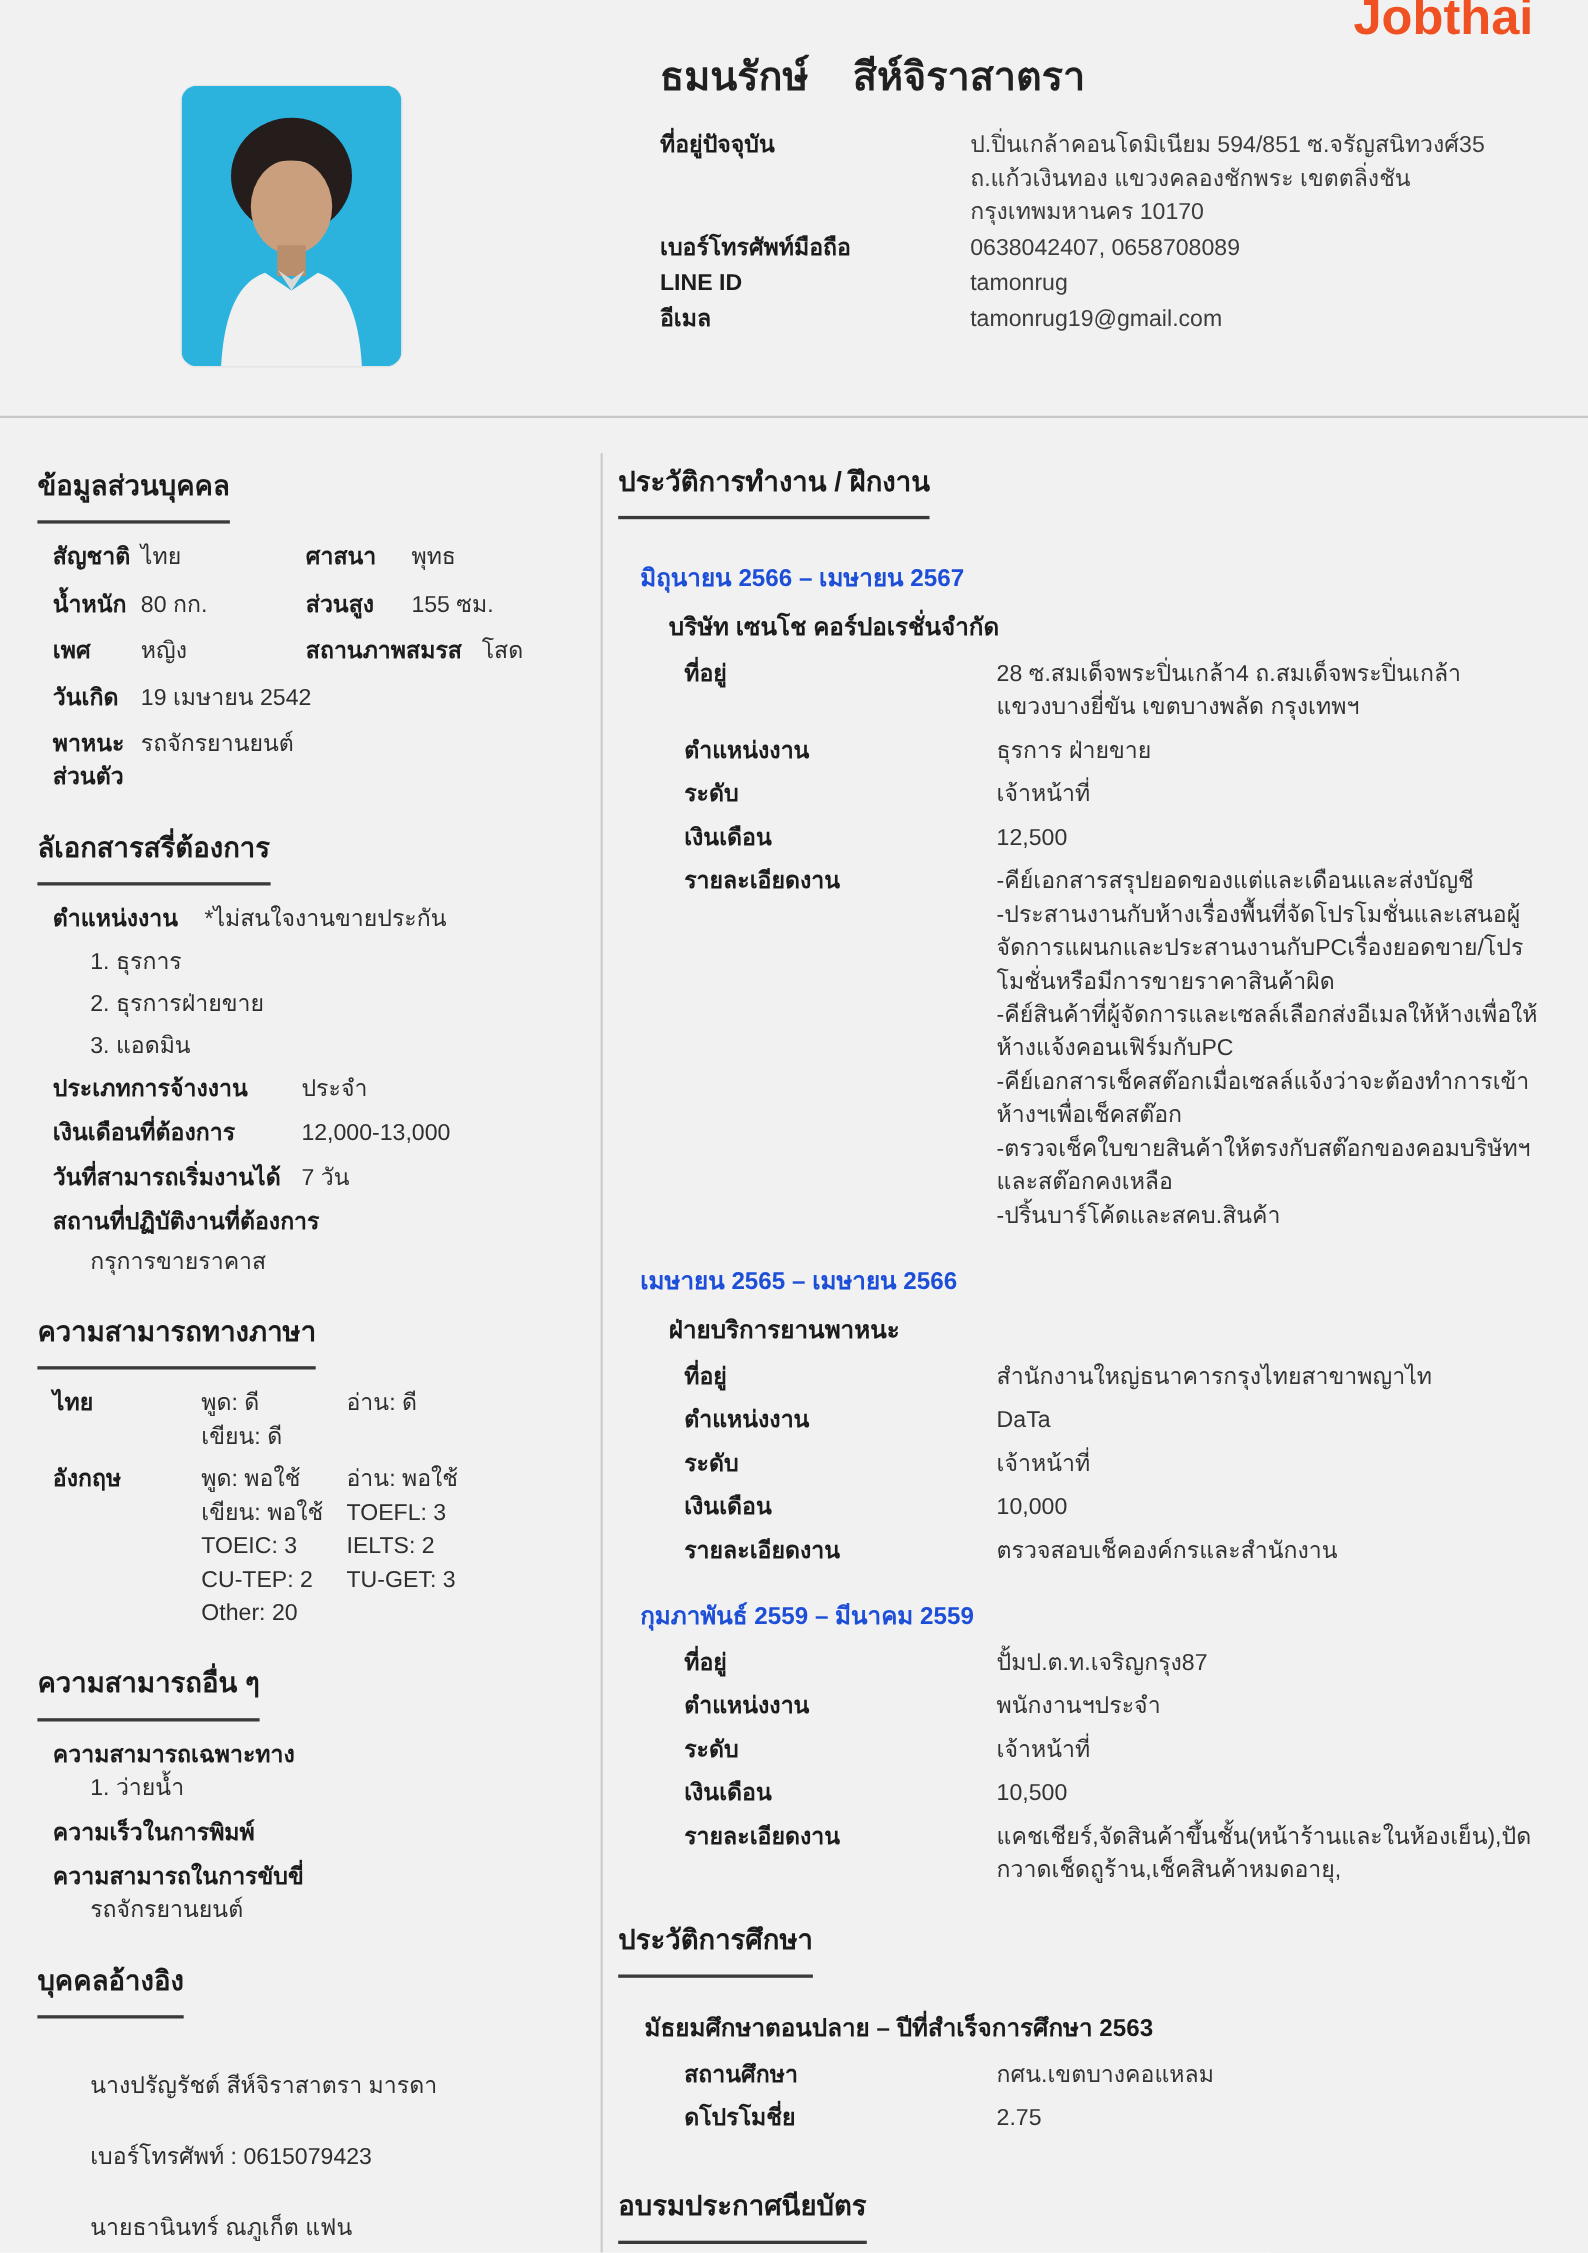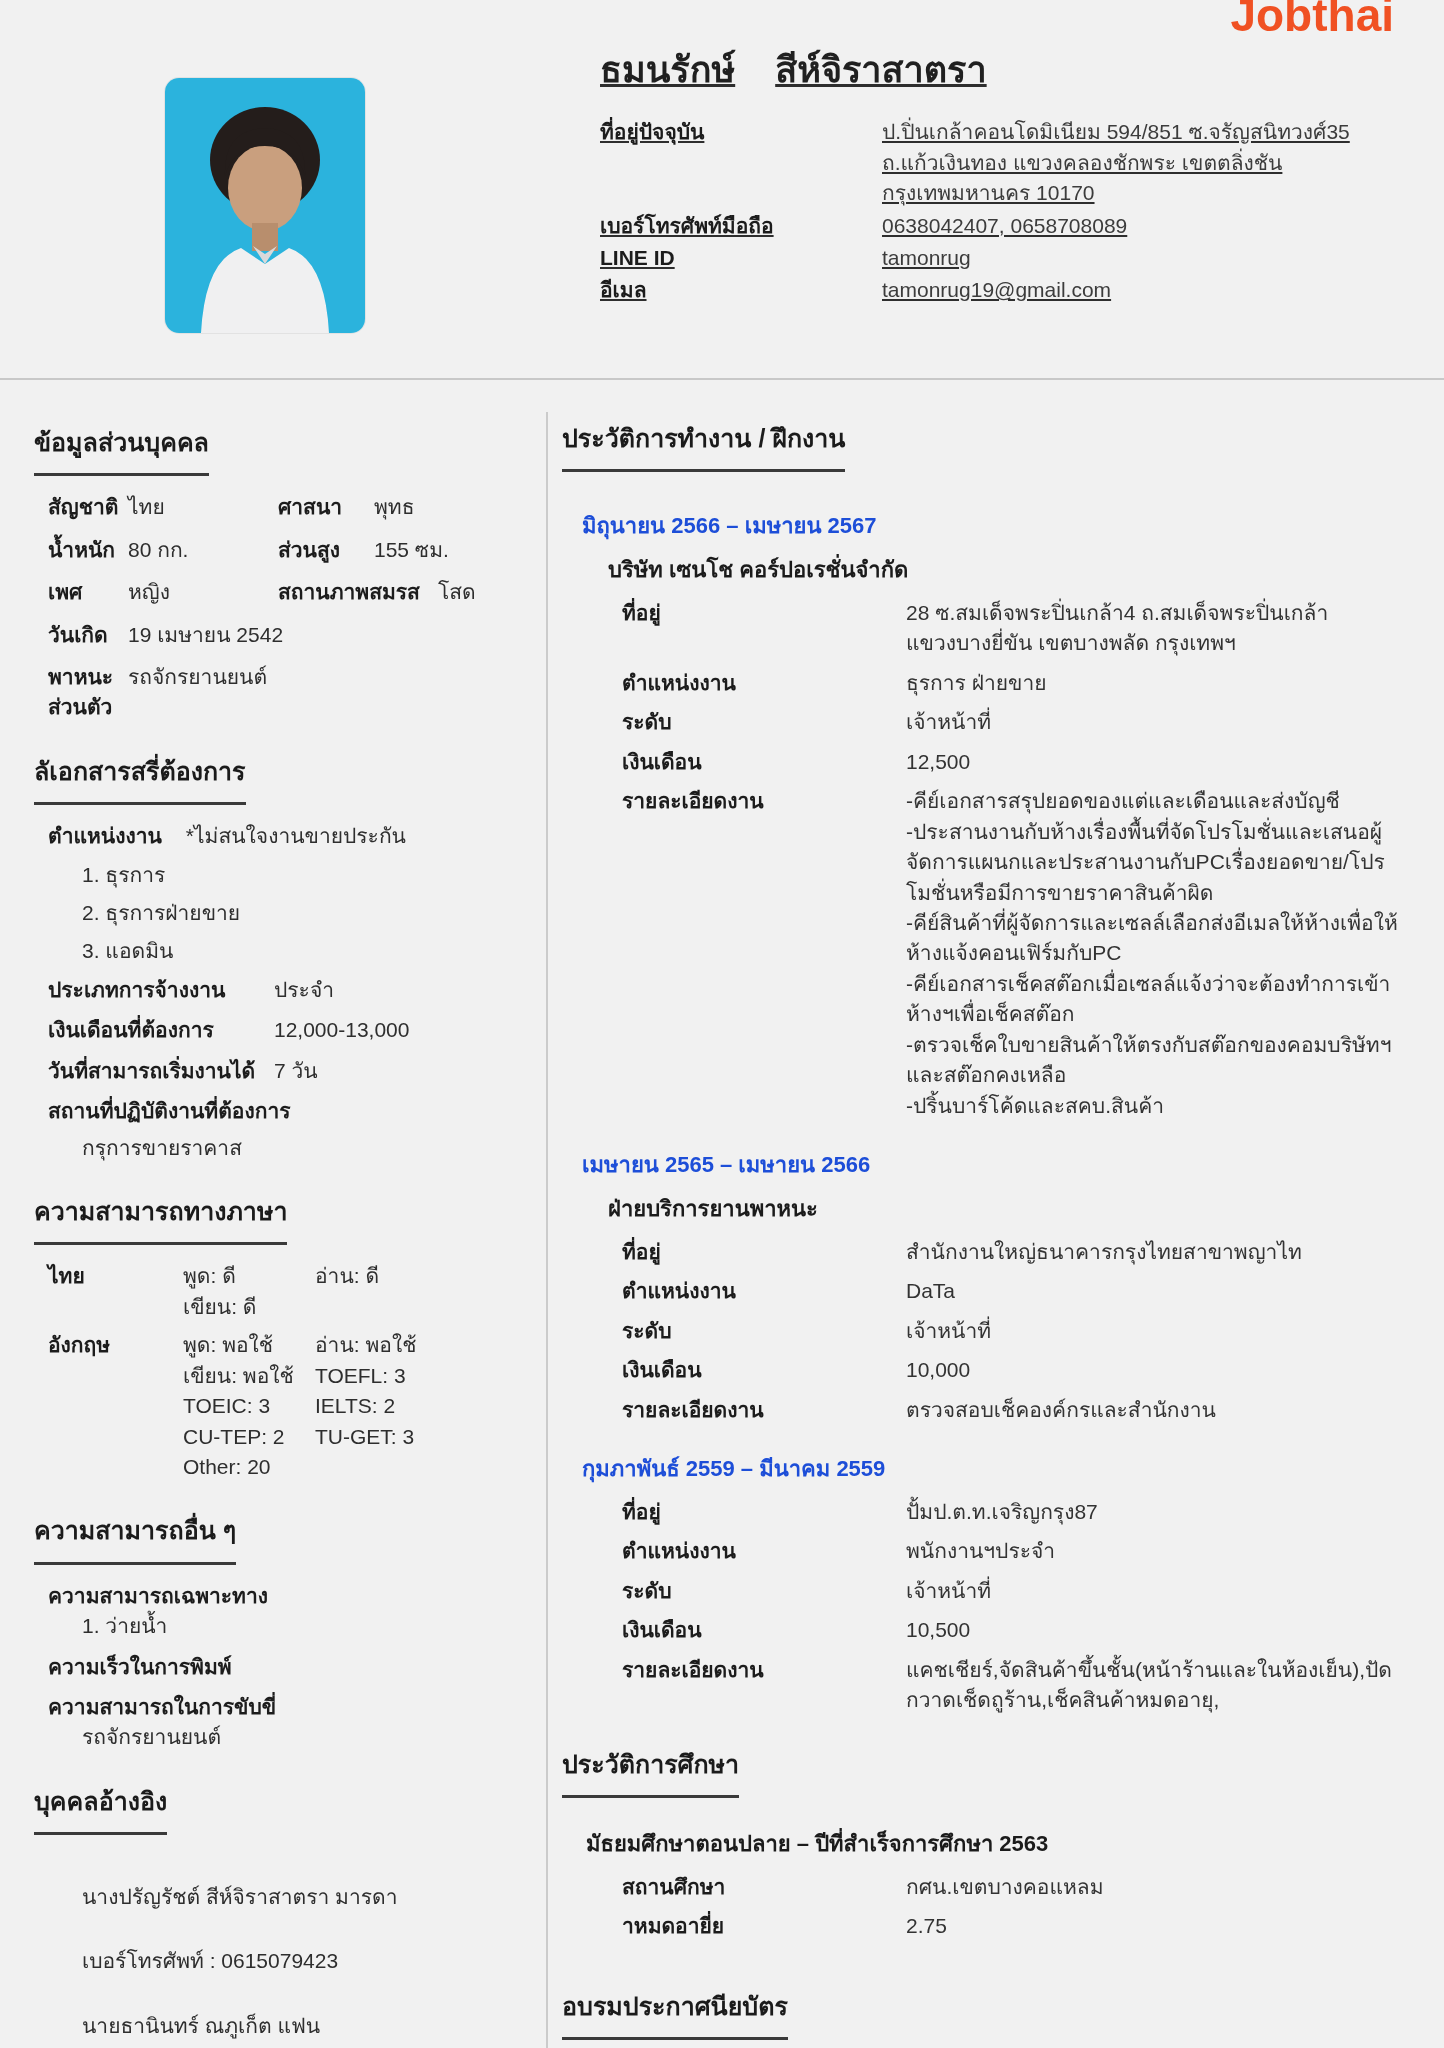--- a/index.html
+++ b/index.html
@@ -12,21 +12,21 @@
   .logo {
     position:absolute; top:-18px; right:50px;
     font-size:46px; font-weight:800; letter-spacing:0px;
   }
   .top-header { position:relative; height:378px; }
   .photo {
     position:absolute; left:165px; top:78px; width:200px; height:255px;
     border-radius:14px; overflow:hidden; box-shadow:0 0 0 1px rgba(0,0,0,.06);
   }
   .photo svg { display:block; }
-  .head-info { position:absolute; left:600px; top:48px; right:48px;text-decoration:underline; }
+  .head-info { position:absolute; left:600px; top:48px; right:48px; }
   .name { display:flex; gap:40px; font-size:36px; font-weight:bold; color:#202020; line-height:1.2; }
   .contact { margin-top:26px; }
   .c-row { display:flex; align-items:flex-start; margin-bottom:2px; }
   .c-label { width:282px; flex:none; font-weight:bold; color:#1c1c1c; }
   .c-value { flex:1; max-width:470px; color:#3c3c3c; white-space:pre-line; }
   .hdivider { height:2px; background:#c8c8c8; }
   .vline { position:absolute; left:546px; top:412px; bottom:0; width:2px; background:#cbcbcb; }
 
   .columns { display:flex; }
   .col-left  { width:546px; box-sizing:border-box; padding:44px 26px 0 34px; }
@@ -311,21 +311,21 @@
       </div>
 
       <div class="sec">
         <h2 class="sec-title">ประวัติการศึกษา</h2>
         <div class="sub-title">มัธยมศึกษาตอนปลาย – ปีที่สำเร็จการศึกษา 2563</div>
         <div class="frow">
           <div class="flabel">สถานศึกษา</div>
           <div class="fvalue">กศน.เขตบางคอแหลม</div>
         </div>
         <div class="frow">
-          <div class="flabel">าหมดอายี่ย</div>
+          <div class="flabel">ดโปรโมชี่ย</div>
           <div class="fvalue">2.75</div>
         </div>
       </div>
 
       <div class="sec" style="margin-top:46px;">
         <h2 class="sec-title">อบรมประกาศนียบัตร</h2>
         
         
         
         

